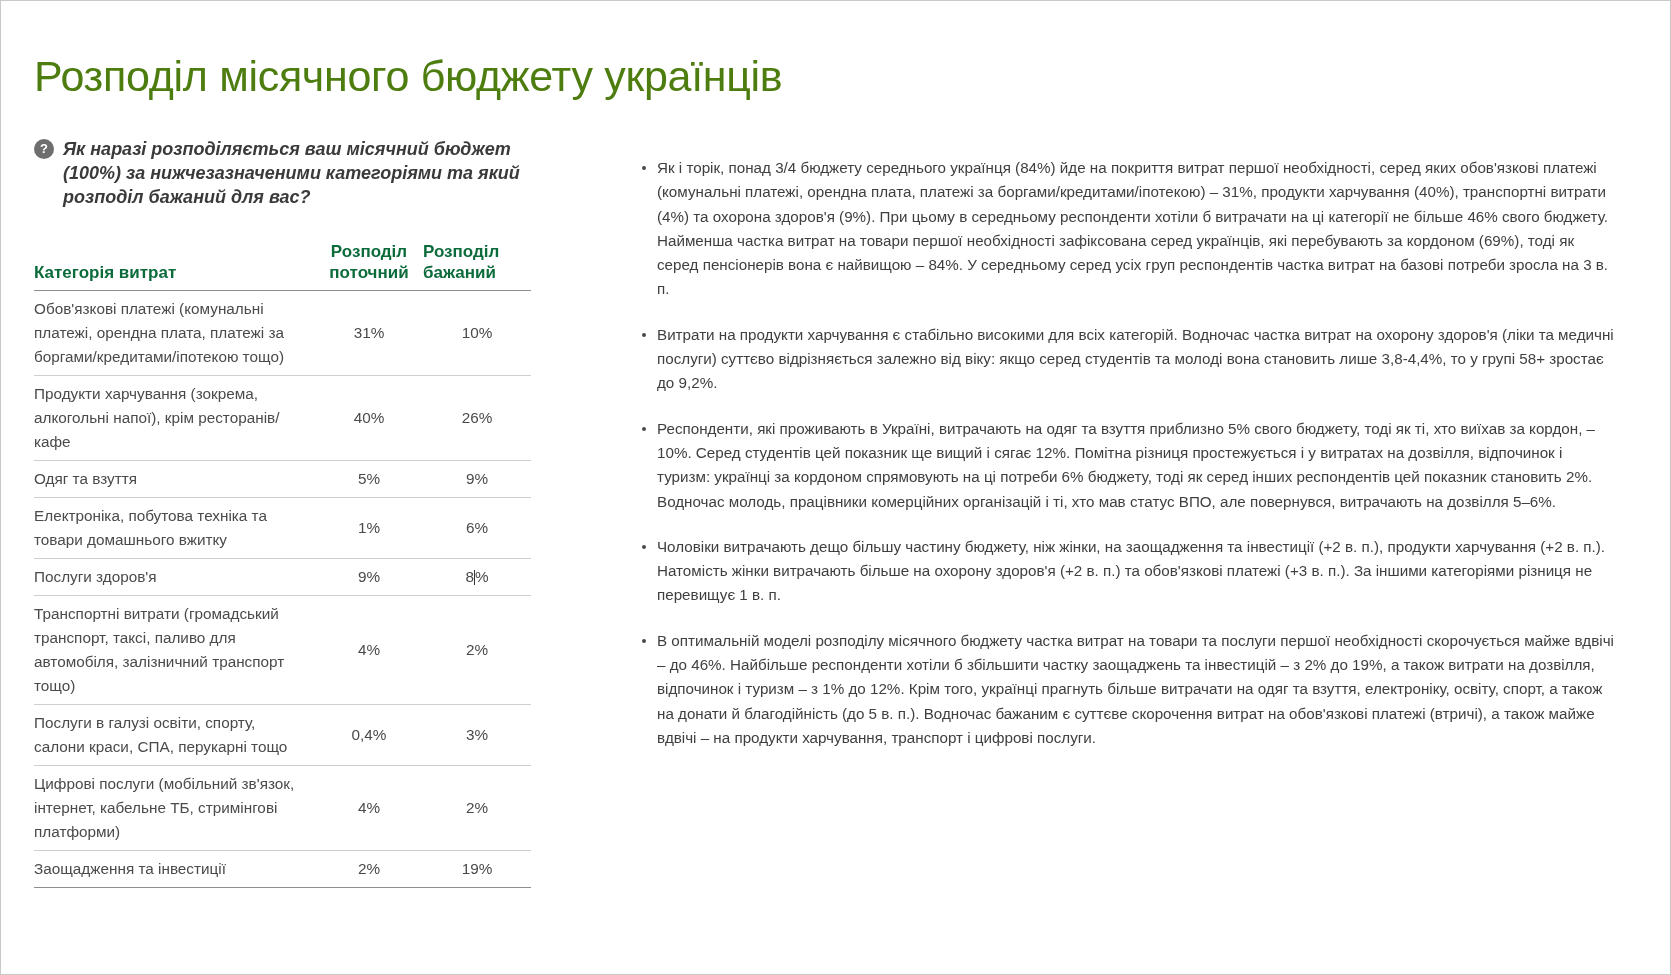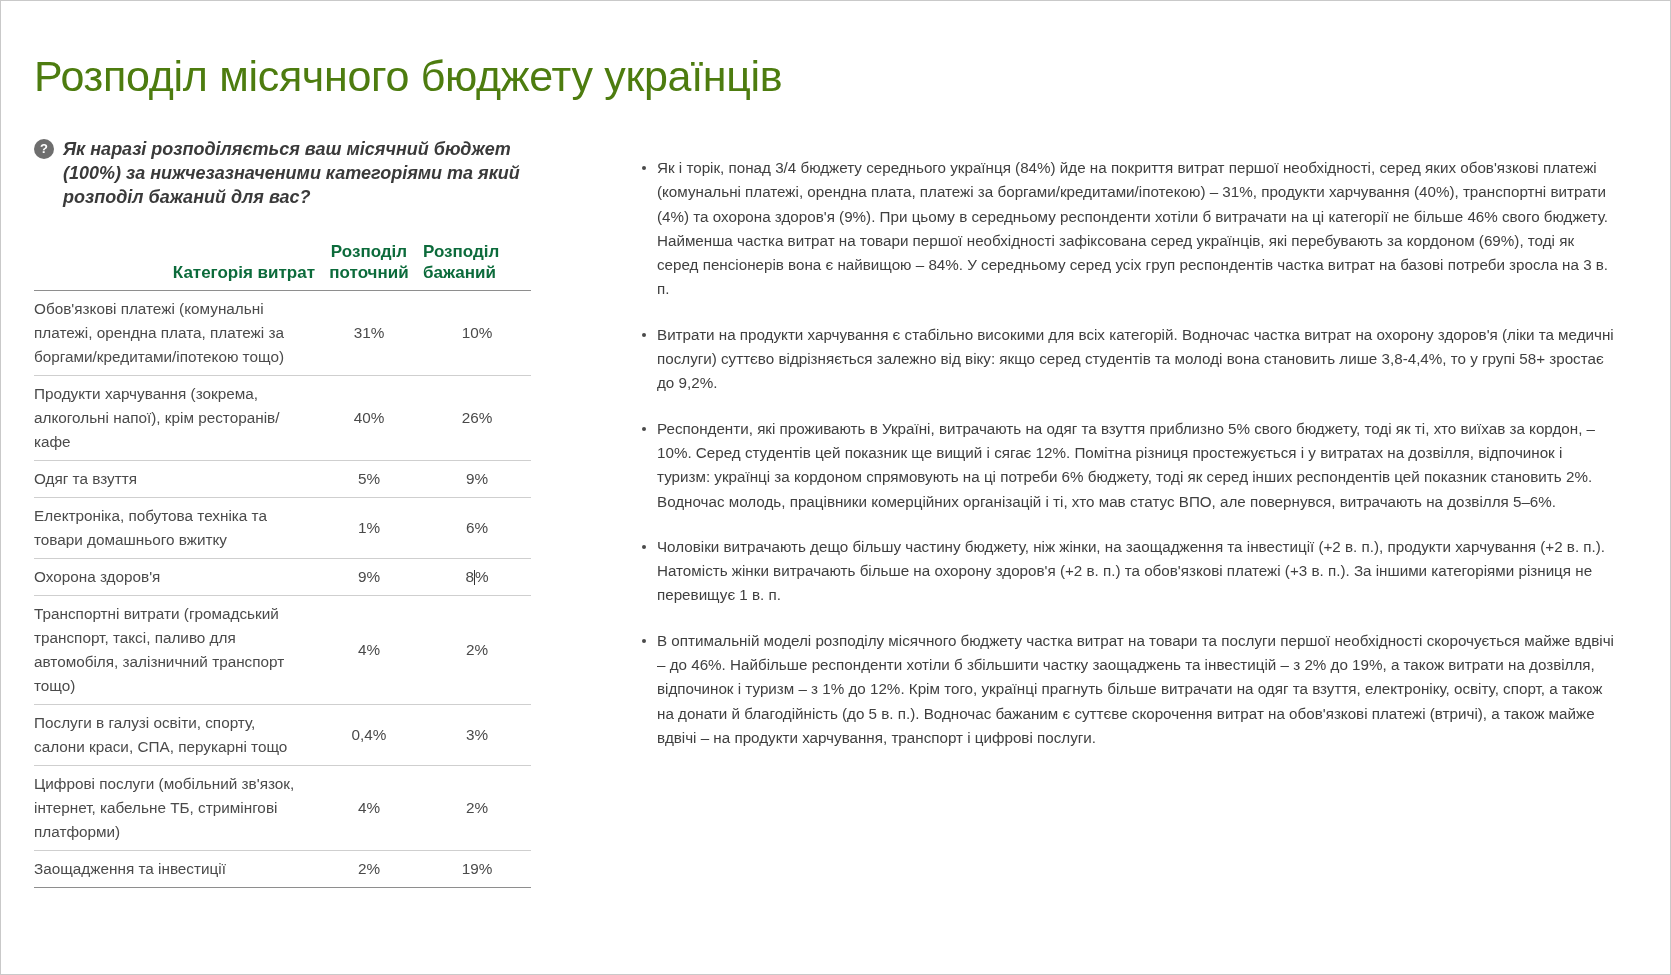--- a/index.html
+++ b/index.html
@@ -79,21 +79,21 @@
   table.budget th {
     color: #0c6b3b;
     font-weight: 700;
     font-size: 17px;
     line-height: 21px;
     vertical-align: bottom;
     padding: 4px 0 7px 0;
     border-bottom: 1.6px solid #8e8e8e;
   }
   table.budget th.h-cat {
-    text-align: right;
+    text-align: left;
     width: 281px;
   }
   table.budget th.h-cur {
     text-align: center;
     width: 108px;
   }
   table.budget th.h-des {
     text-align: left;
     width: 108px;
   }
@@ -188,21 +188,21 @@
             <td class="cat">Одяг та взуття</td>
             <td class="num">5%</td>
             <td class="num">9%</td>
           </tr>
           <tr>
             <td class="cat">Електроніка, побутова техніка та товари домашнього вжитку</td>
             <td class="num">1%</td>
             <td class="num">6%</td>
           </tr>
           <tr>
-            <td class="cat">Охорона здоров'я</td>
+            <td class="cat">Послуги здоров'я</td>
             <td class="num">9%</td>
             <td class="num">8<span class="caret"></span>%</td>
           </tr>
           <tr>
             <td class="cat">Транспортні витрати (громадський транспорт, таксі, паливо для автомобіля, залізничний транспорт тощо)</td>
             <td class="num">4%</td>
             <td class="num">2%</td>
           </tr>
           <tr>
             <td class="cat">Послуги в галузі освіти, спорту, салони краси, СПА, перукарні тощо</td>

